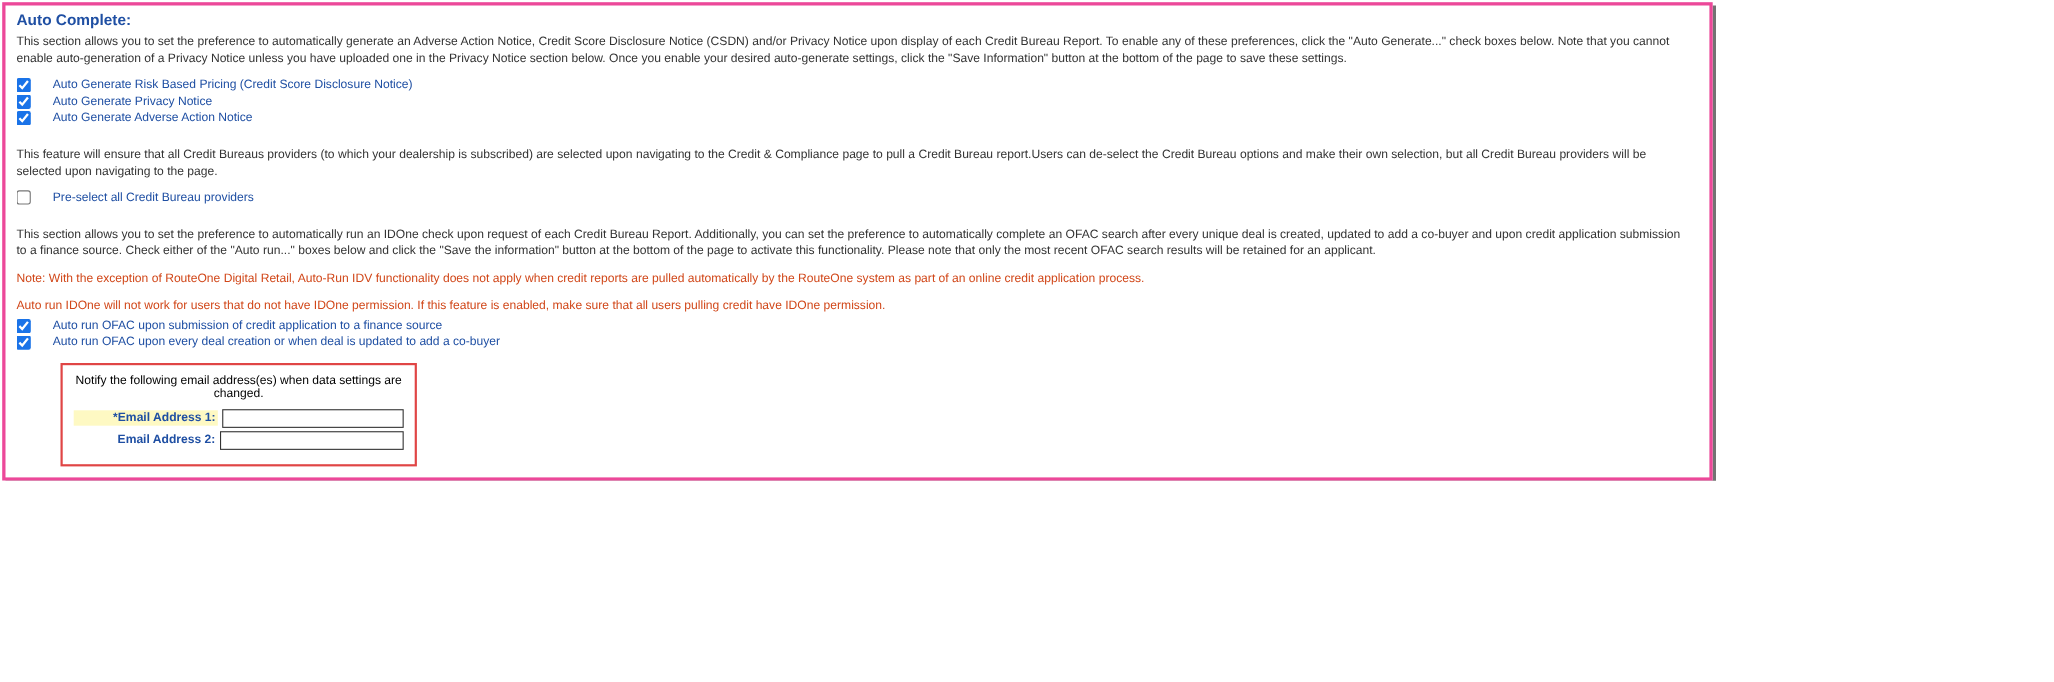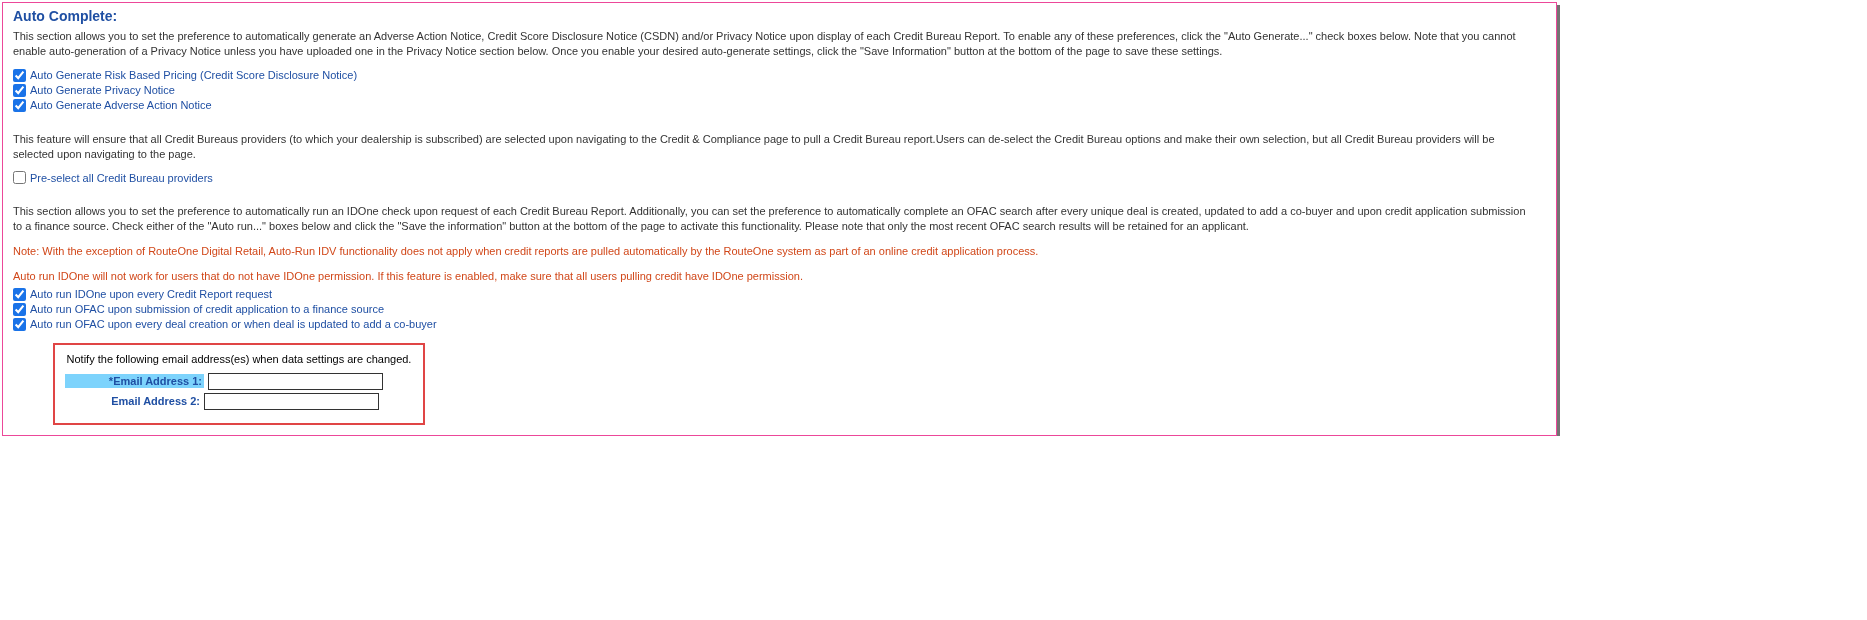--- a/index.html
+++ b/index.html
@@ -8,21 +8,21 @@
     background: #fff;
     font-family: Arial, Helvetica, sans-serif;
     font-size: 11px;
     color: #333;
     width: 1867px;
   }
   .panel {
     box-sizing: border-box;
     width: 1555px;
     margin: 2px 0 0 2px;
-    border: 1px solid #ec4899;
+    border: 3px solid #ec4899;
     background: #fff;
     padding: 5px 20px 10px 10px;
     box-shadow: 3px 3px 0 0 rgba(0,0,0,0.55);
     position: relative;
   }
   .section-title {
     color: #1F4FA3;
     font-size: 14px;
     font-weight: bold;
     margin: 0 0 5px 0;
@@ -30,41 +30,41 @@
   .desc {
     color: #333;
     font-size: 11px;
     line-height: 1.35;
     margin: 0 0 10px 0;
   }
   .gap { height: 18px; }
   .chk-row {
     display: flex;
     align-items: center;
-    gap: 4px;
+    gap: 20px;
     margin: 2px 0;
     font-size: 11px;
   }
   .chk-row input[type=checkbox] {
     width: 13px; height: 13px;
     accent-color: #1a73e8;
     margin: 0;
   }
   .chk-label {
     color: #1F4FA3;
   }
   .warn {
     color: #d14719;
     font-size: 11px;
     margin: 10px 0 4px 0;
     line-height: 1.35;
   }
   .email-box {
     margin: 12px 0 0 40px;
-    width: 372px;
+    width: 324px;
     border: 2px solid #e04545;
     padding: 8px 10px 10px 10px;
     box-sizing: border-box;
   }
   .email-title {
     text-align: center;
     font-size: 11px;
     color: #000;
     margin-bottom: 8px;
   }
@@ -76,21 +76,21 @@
     gap: 4px;
   }
   .email-lbl {
     width: 135px;
     text-align: right;
     color: #1F4FA3;
     font-weight: bold;
     font-size: 11px;
   }
   .email-lbl.req {
-    background: #7dd3fc;
+    background: #fef9c3;
     padding: 1px 2px;
   }
   .email-row input[type=text] {
     width: 175px;
     height: 17px;
     border: 1px solid #333;
     font-size: 11px;
     padding: 0 3px;
     box-sizing: border-box;
   }
@@ -128,24 +128,20 @@
 
   <div class="gap"></div>
 
   <p class="desc">This section allows you to set the preference to automatically run an IDOne check upon request of each Credit Bureau Report. Additionally, you can set the preference to automatically complete an OFAC search after every unique deal is created, updated to add a co-buyer and upon credit application submission to a finance source. Check either of the "Auto run..." boxes below and click the "Save the information" button at the bottom of the page to activate this functionality. Please note that only the most recent OFAC search results will be retained for an applicant.</p>
 
   <p class="warn">Note: With the exception of RouteOne Digital Retail, Auto-Run IDV functionality does not apply when credit reports are pulled automatically by the RouteOne system as part of an online credit application process.</p>
   <p class="warn">Auto run IDOne will not work for users that do not have IDOne permission. If this feature is enabled, make sure that all users pulling credit have IDOne permission.</p>
 
   <div class="chk-row">
     <input type="checkbox" checked="" style="">
-    <span class="chk-label">Auto run IDOne upon every Credit Report request</span>
-  </div>
-  <div class="chk-row">
-    <input type="checkbox" checked="" style="">
     <span class="chk-label">Auto run OFAC upon submission of credit application to a finance source</span>
   </div>
   <div class="chk-row">
     <input type="checkbox" checked="" style="">
     <span class="chk-label">Auto run OFAC upon every deal creation or when deal is updated to add a co-buyer</span>
   </div>
 
   <div class="email-box">
     <div class="email-title">Notify the following email address(es) when data settings are changed.</div>
     <div id="email-rows">

